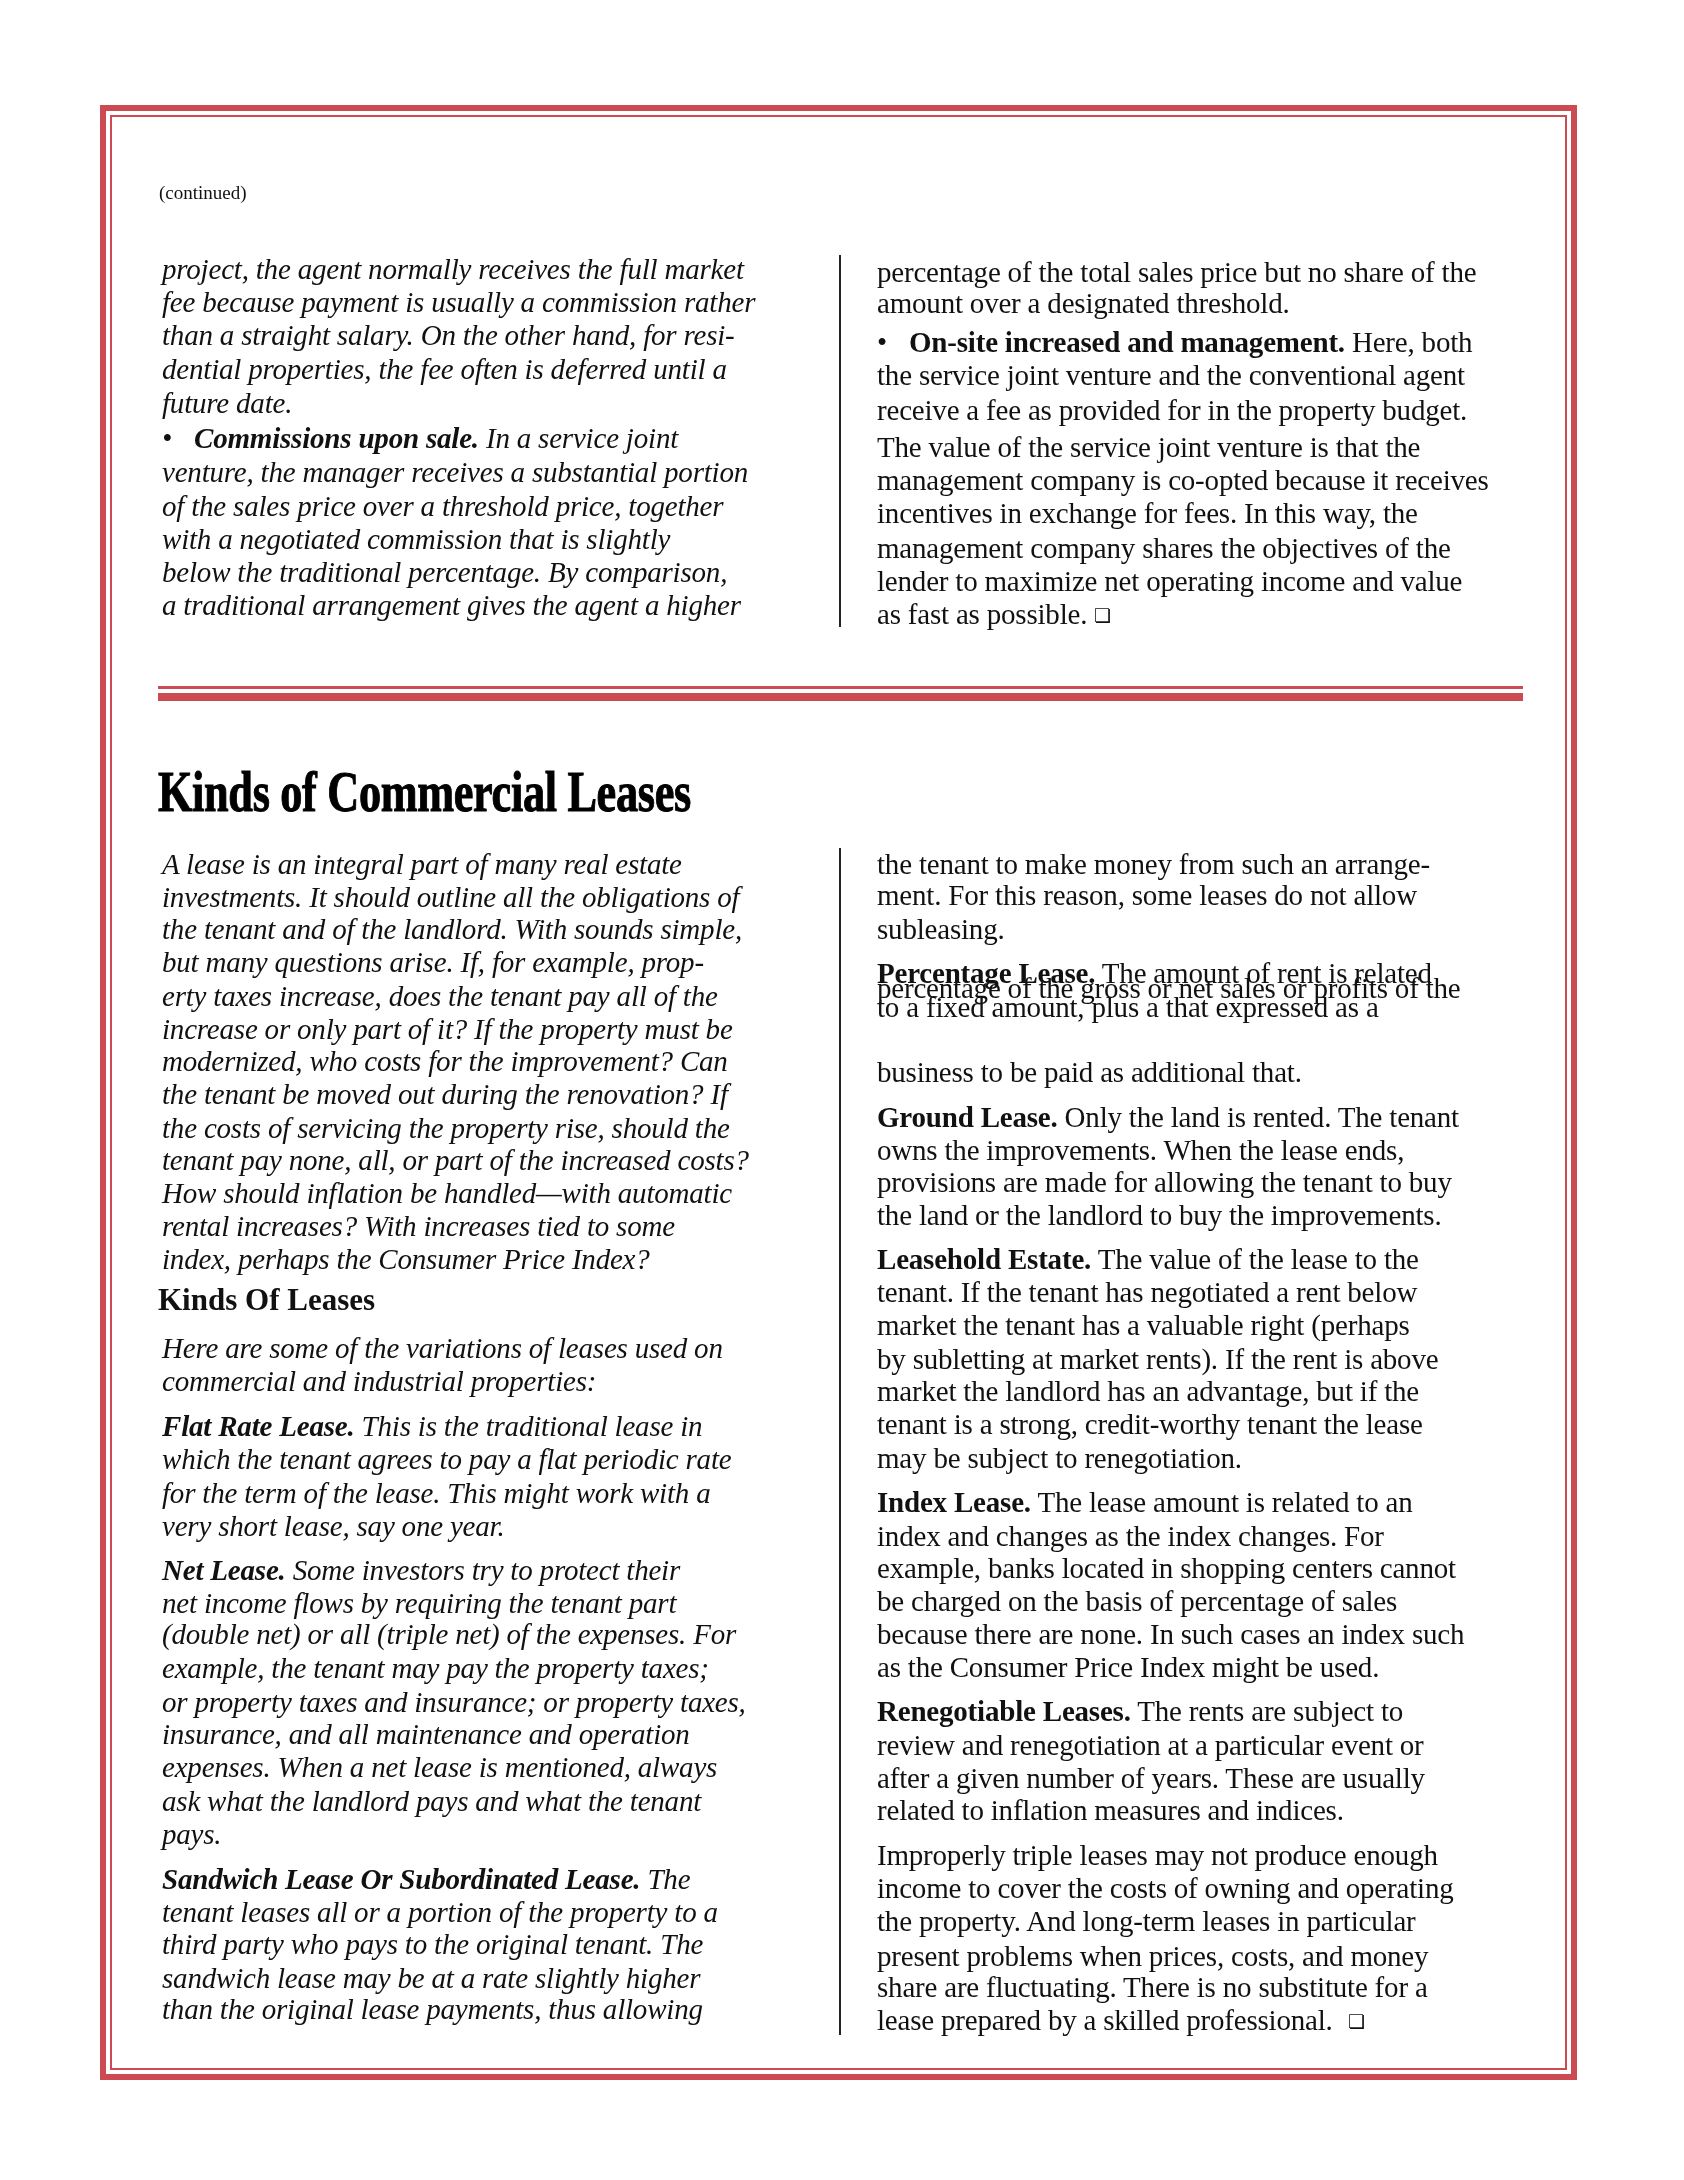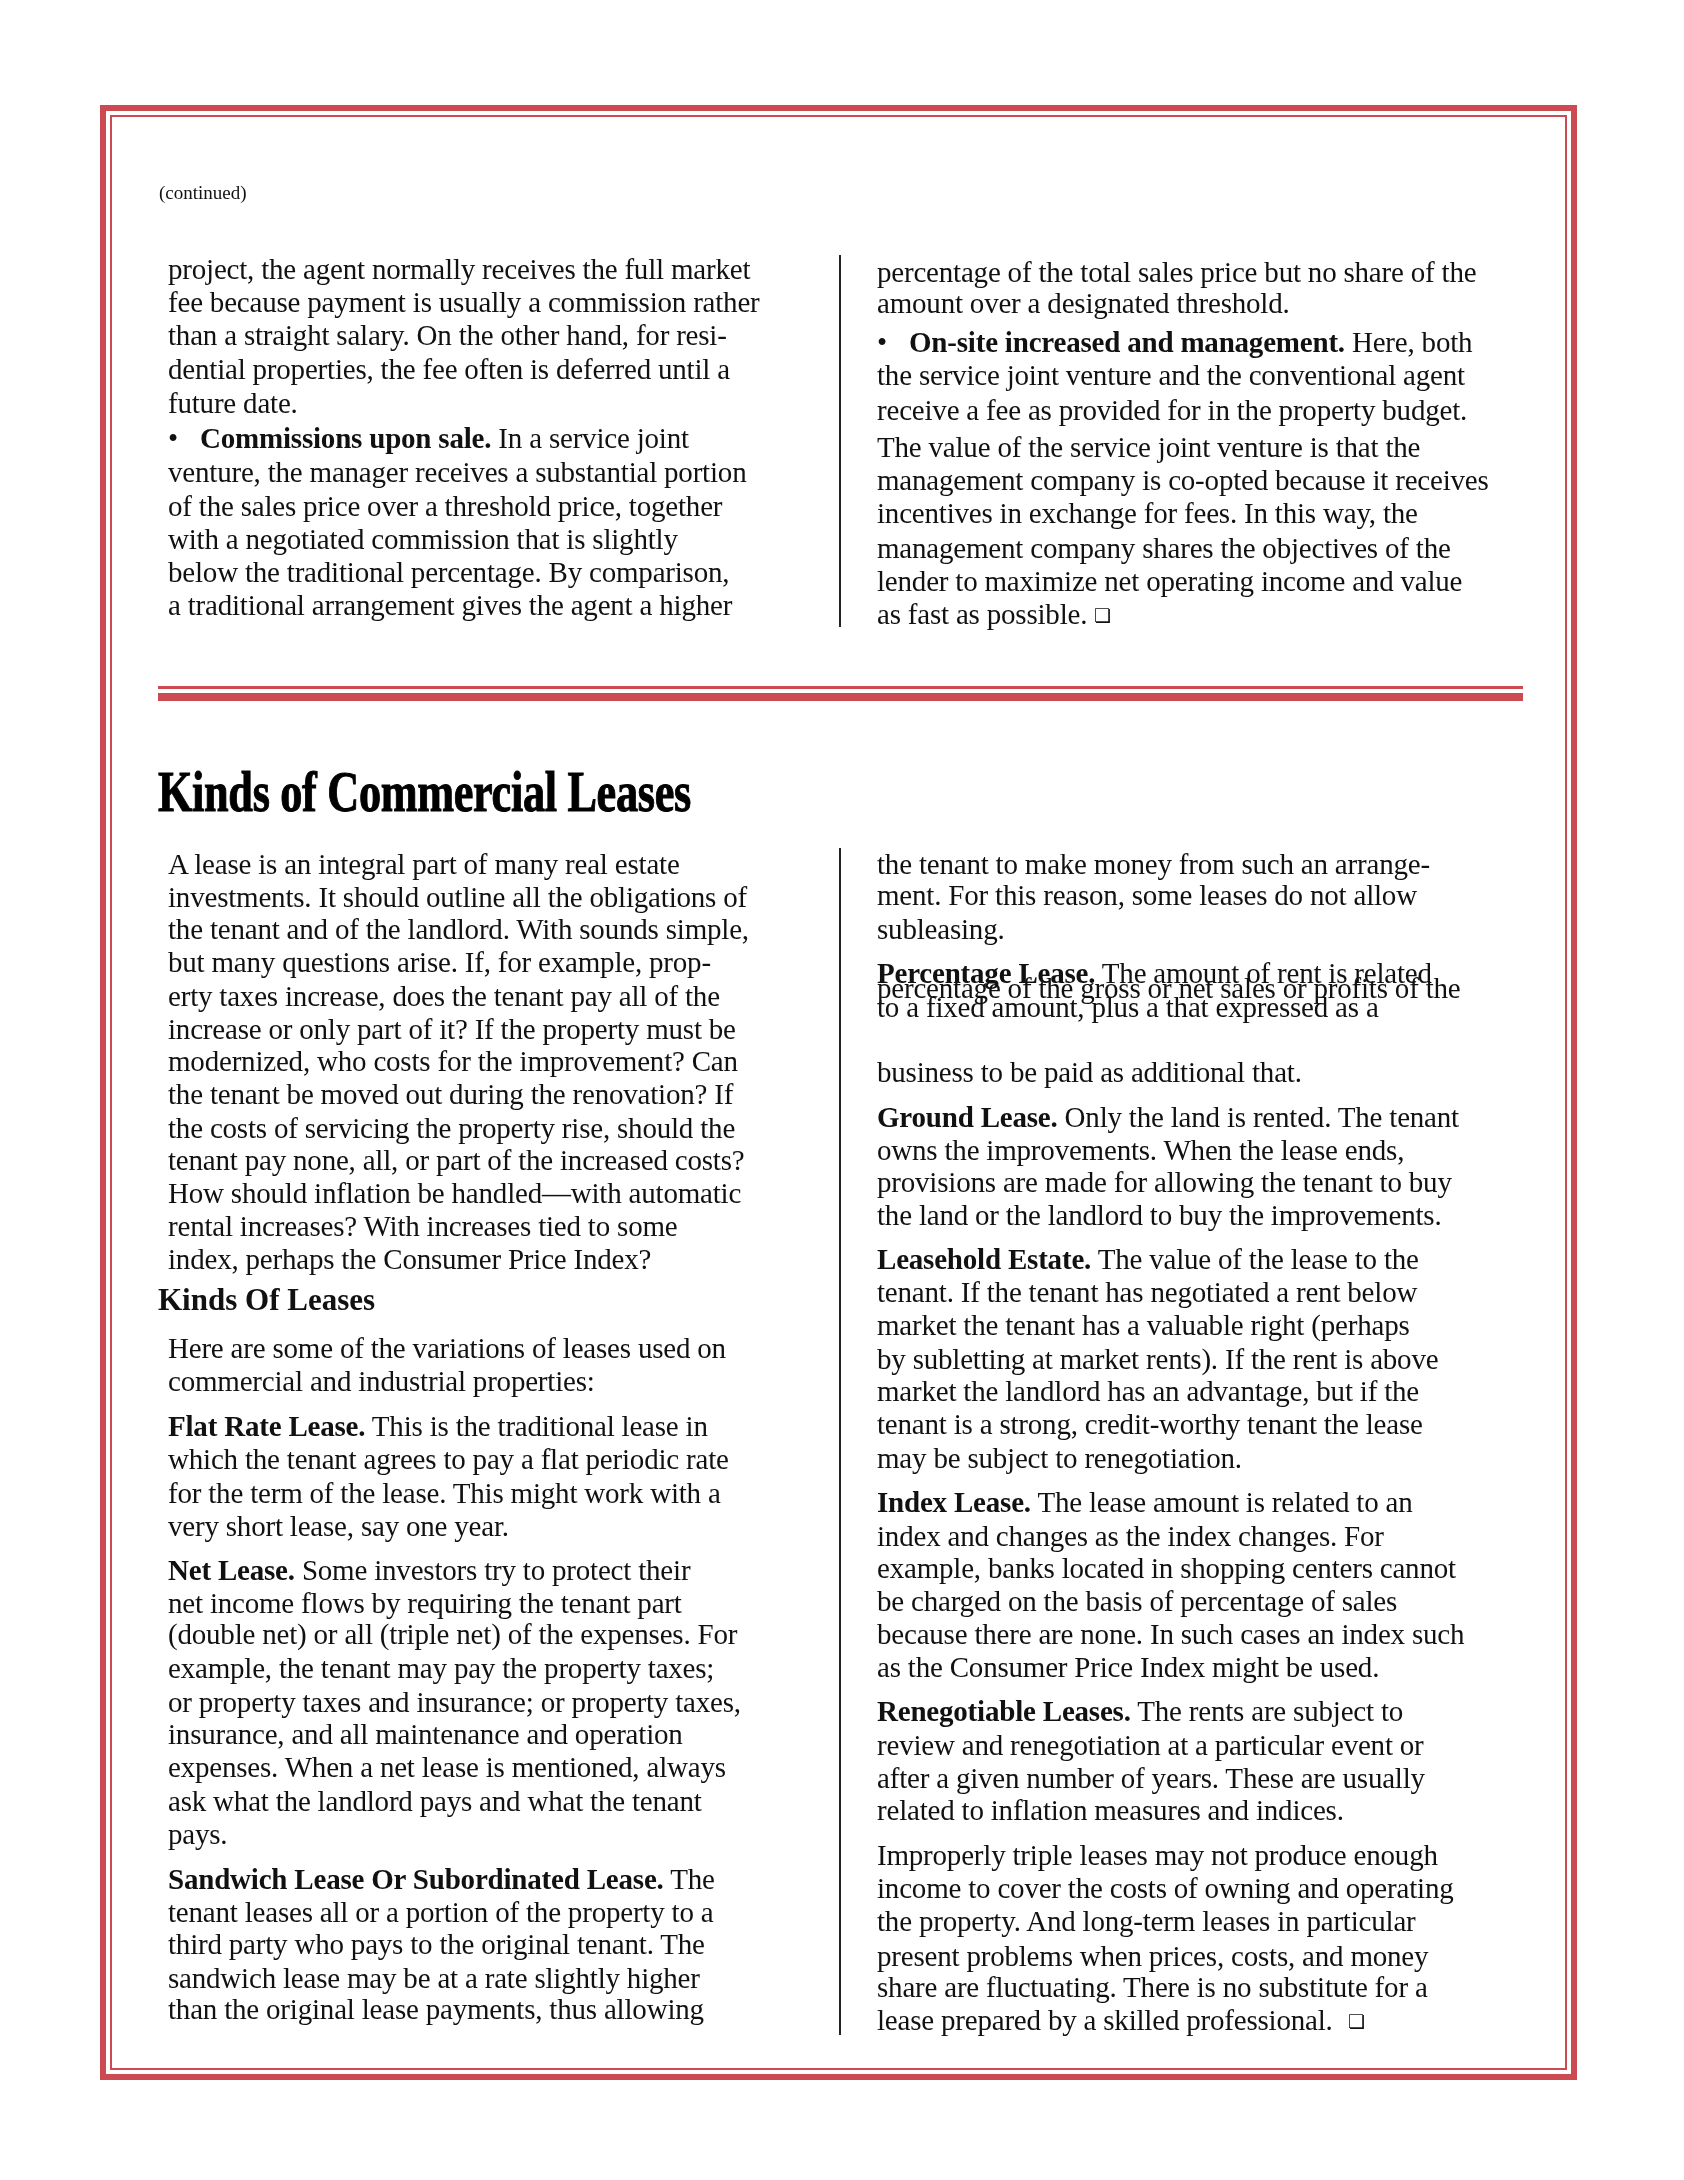--- a/index.html
+++ b/index.html
@@ -4,21 +4,21 @@
 <style>
   html, body { margin: 0; padding: 0; background: #ffffff; }
   body { width: 1685px; height: 2181px; position: relative; overflow: hidden;
          font-family: "Liberation Serif", "DejaVu Serif", serif; color: #111111; }
   .frame-outer { position: absolute; left: 100px; top: 105px; width: 1465px; height: 1963px;
                  border: 6.8px solid #cc4a52; }
   .frame-inner { position: absolute; left: 110px; top: 115px; width: 1453px; height: 1951px;
                  border: 2.6px solid #cc4a52; }
   .continued { position: absolute; left: 159px; top: 181px; font-size: 19px; line-height: 24px; white-space: nowrap; }
   .ln { position: absolute; white-space: nowrap; font-size: 29px; line-height: 33px; letter-spacing: -0.2px; }
-  .c1 { left: 168px; }
+  .c1 { left: 162px; font-style: italic; }
   .c2 { left: 877px; }
   .ln b { font-weight: bold; }
   .bullet { display: inline-block; width: 32px; }
   .vrule { position: absolute; width: 1.7px; background: #222222; }
   .div-thin { position: absolute; left: 158px; top: 686px; width: 1365px; height: 2.6px; background: #cc4a52; }
   .div-thick { position: absolute; left: 158px; top: 693px; width: 1365px; height: 7.7px; background: #cc4a52; }
   .heading { position: absolute; left: 158px; top: 762px; font-size: 56px; line-height: 61px; font-weight: 900;
              white-space: nowrap; transform: scaleX(0.79); transform-origin: left top; letter-spacing: -0.4px;
              -webkit-text-stroke: 1px #000; color: #000; }
   .subhead { position: absolute; left: 158px; top: 1282px; font-size: 31px; line-height: 36px; font-weight: bold; white-space: nowrap; }

